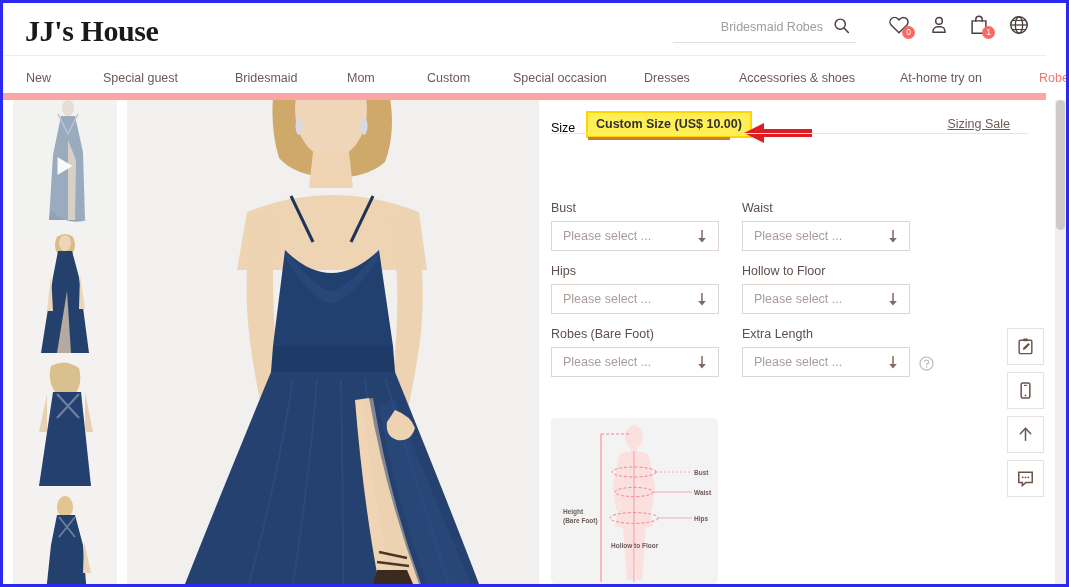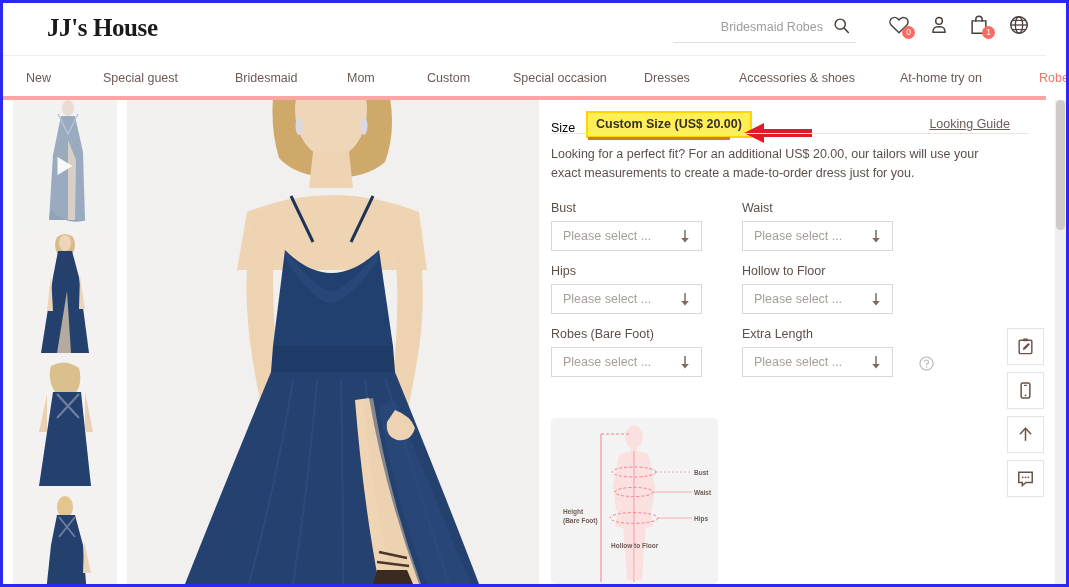--- a/index.html
+++ b/index.html
@@ -28,24 +28,23 @@
   
   .header {
     position: absolute; left: 0; top: 0;
     width: 1043px; height: 53px;
     background: #fff;
     border-bottom: 1px solid #eeeeee;
   }
   .logo {
     position: absolute; left: 22px; top: 11px;
     font-family: "Liberation Serif", serif;
-    font-size: 25px; font-weight: 700; color: #1a1a1a;
+    font-size: 30px; font-weight: 700; color: #1a1a1a;
     letter-spacing: -0.4px;
     white-space: nowrap;
-    margin-left: 22px;
   }
   .search-wrap {
     position: absolute; left: 670px; top: 13px;
     width: 183px; height: 27px;
     border-bottom: 1px solid #e3dedb;
   }
   .search-input {
     position: absolute; left: 0; top: 0;
     width: 150px; height: 22px;
     border: none; outline: none;
@@ -70,21 +69,21 @@
     background: #fa6a64; color: #fff;
     font-size: 8.5px; line-height: 13px; text-align: center;
     font-family: "Liberation Sans", sans-serif;
   }
 
   
   .nav {
     position: absolute; left: 0; top: 53px;
     width: 1043px; height: 44px;
     background: #fff;
-    border-bottom: 4px solid #fca5a5;
+    border-bottom: 7px solid #fca5a5;
   }
   .nav-inner {
     position: absolute; left: 23px; top: 0;
     height: 44px; display: flex; align-items: center;
   }
   .nav-item {
     font-size: 12.5px; color: #6b5a55;
     white-space: nowrap; cursor: pointer;
     font-family: "Liberation Sans", sans-serif;
   }
@@ -178,21 +177,21 @@
   .field-row { position: relative; height: 63px; }
   .field { position: absolute; width: 167px; }
   .field.left { left: 0; }
   .field.right { left: 191px; }
   .field-label {
     font-size: 12.5px; color: #5d4f4a; margin-bottom: 6px;
     display: block;
   }
   .select-box {
     position: relative;
-    width: 151px; height: 30px;
+    width: 168px; height: 30px;
     border: 1px solid #ddd6d3;
     background: #fff;
     cursor: pointer;
   }
   .select-text {
     position: absolute; left: 11px; top: 7px;
     font-size: 12.5px; color: #a89d99;
   }
   .select-arrow {
     position: absolute; right: 11px; top: 7px;
@@ -398,33 +397,32 @@
       <path d="M268 310 q16 6 20 18 q-4 14 -18 12 q-12 -4 -10 -18Z" fill="#eed3b3"></path>
     </svg>
   </div>
 
   <div class="gutter"></div>
 
   <div class="panel">
 
     <div class="size-row">
       <span class="size-label">Size</span>
-      <span class="custom-size-tab">Custom Size (US$ 20.00)</span>
+      <span class="custom-size-tab">Custom Size (US$ 10.00)</span>
       <span class="tab-underline"></span>
 
       <svg class="arrow-annot" viewBox="0 0 68 22">
         <path d="M0 11 L20 1 L20 7 L68 7 L68 15 L20 15 L20 21 Z" fill="#e01b22"></path>
       </svg>
 
-      <span class="sizing-guide">Looking Guide</span>
+      <span class="sizing-guide">Sizing Sale</span>
     </div>
 
     <div class="panel-hr"></div>
 
-    <p class="blurb">Looking for a perfect fit? For an additional US$ 20.00, our tailors will use your exact measurements to create a made-to-order dress just for you.</p>
 
     <div class="fields">
 
       <div class="field-row">
         <div class="field left">
           <span class="field-label">Bust</span>
           <div class="select-box">
             <span class="select-text">Please select ...</span>
             <svg class="select-arrow" viewBox="0 0 10 15">
               <line x1="5" y1="1" x2="5" y2="11.5" stroke="#7d6a63" stroke-width="1.5"></line>

